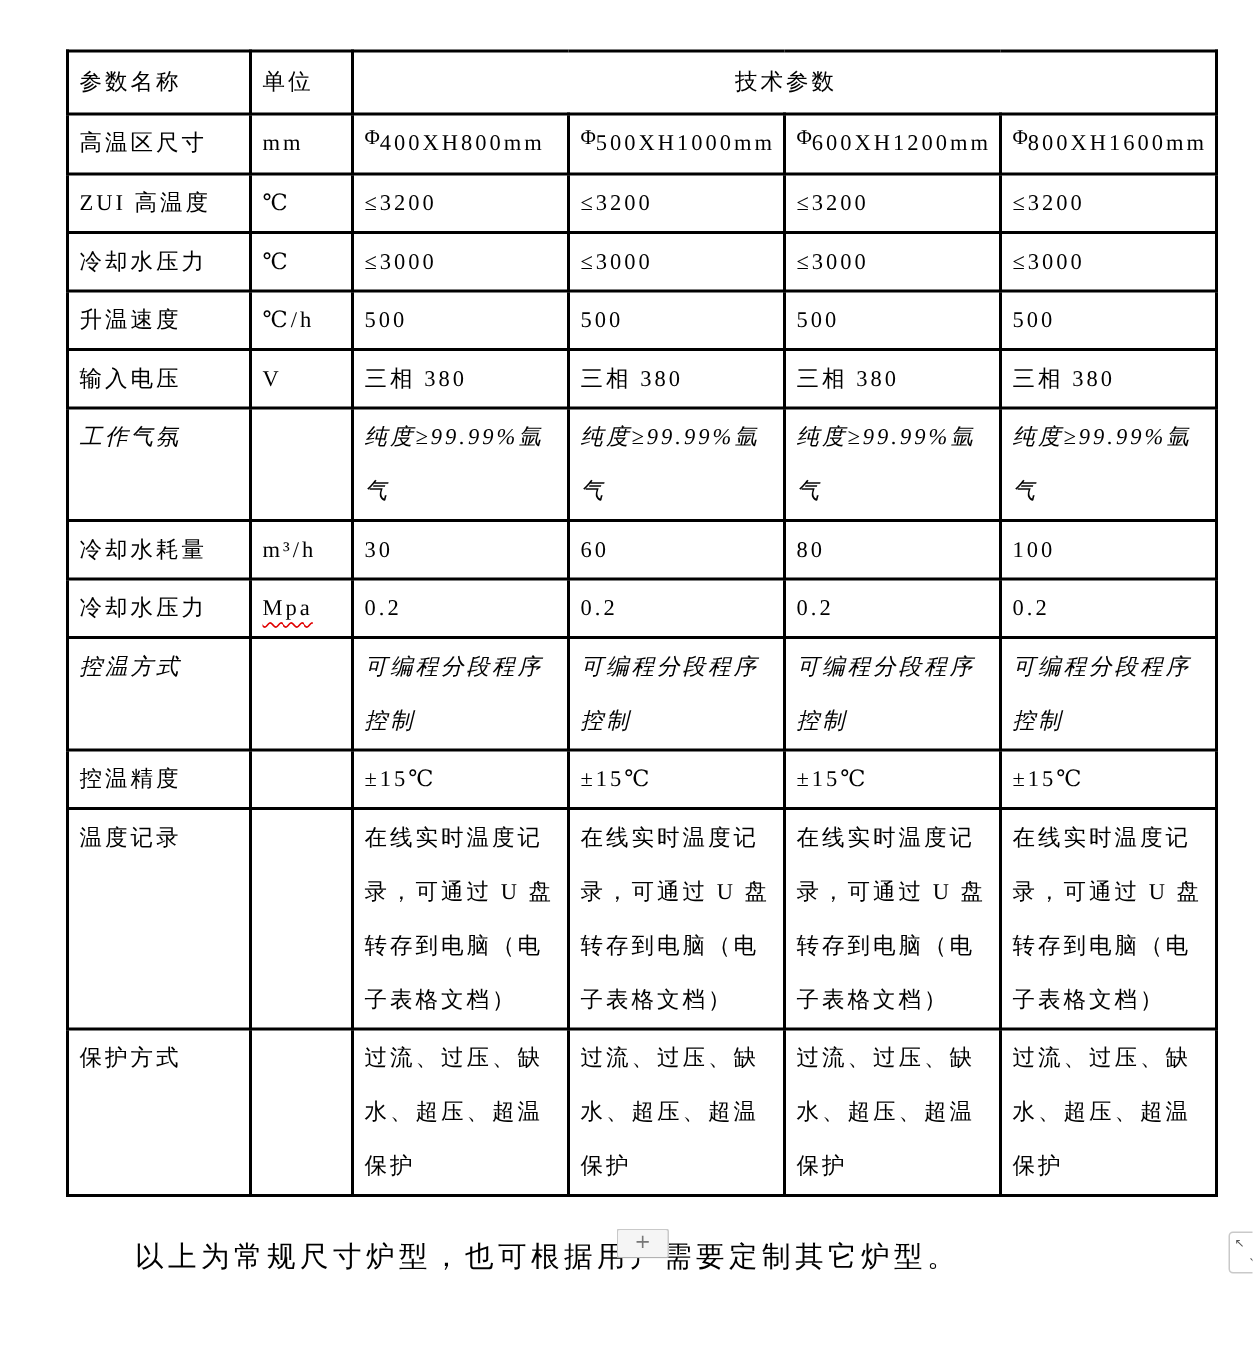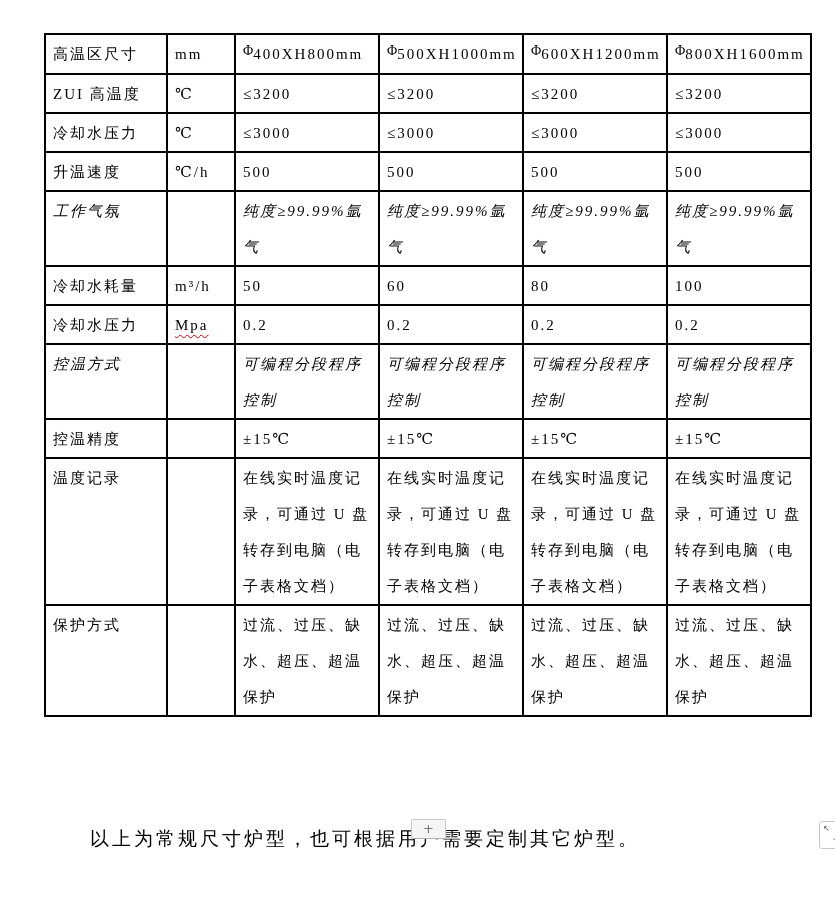--- a/index.html
+++ b/index.html
@@ -105,20 +105,25 @@
   <colgroup>
     <col style="width:122px">
     <col style="width:68px">
     <col style="width:144px">
     <col style="width:144px">
     <col style="width:144px">
     <col style="width:144px">
   </colgroup>
 
   <tbody>
+      <tr class="rh-h">
+    <td>参数名称</td>
+    <td>单位</td>
+    <td class="center" colspan="4">技术参数</td>
+  </tr>
 
   <tr class="rh-s">
     <td>高温区尺寸</td>
     <td>mm</td>
     <td><span class="phi">Φ</span><span>400XH800mm</span></td>
     <td><span class="phi">Φ</span><span>500XH1000mm</span></td>
     <td><span class="phi">Φ</span><span>600XH1200mm</span></td>
     <td><span class="phi">Φ</span><span>800XH1600mm</span></td>
   </tr>
 
@@ -143,34 +148,42 @@
   <tr class="rh-s">
     <td>升温速度</td>
     <td>℃/h</td>
     <td>500</td>
     <td>500</td>
     <td>500</td>
     <td>500</td>
   </tr>
 
 
+  <tr class="rh-s">
+    <td>输入电压</td>
+    <td>V</td>
+    <td>三相 380</td>
+    <td>三相 380</td>
+    <td>三相 380</td>
+    <td>三相 380</td>
+  </tr>
 
   <tr class="rh-m">
     <td>工作气氛</td>
     <td></td>
     <td>纯度≥99.99%氩气</td>
     <td>纯度≥99.99%氩气</td>
     <td>纯度≥99.99%氩气</td>
     <td>纯度≥99.99%氩气</td>
   </tr>
 
   <tr class="rh-s">
     <td>冷却水耗量</td>
     <td>m³/h</td>
-    <td>50</td>
+    <td>30</td>
     <td>60</td>
     <td>80</td>
     <td>100</td>
   </tr>
 
   <tr class="rh-s">
     <td>冷却水压力</td>
     <td class="sp-err">Mpa</td>
     <td>0.2</td>
     <td>0.2</td>

